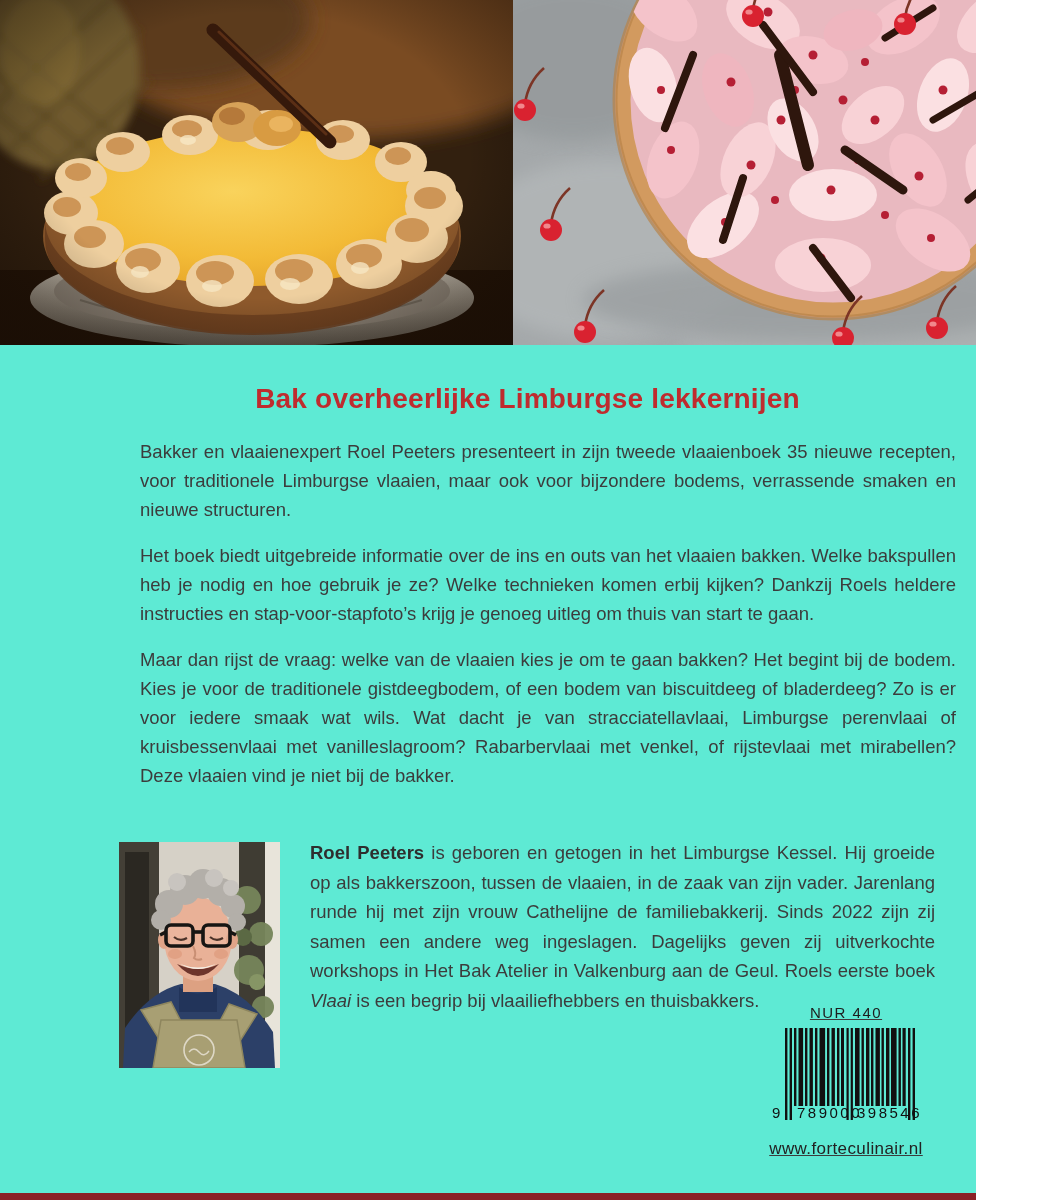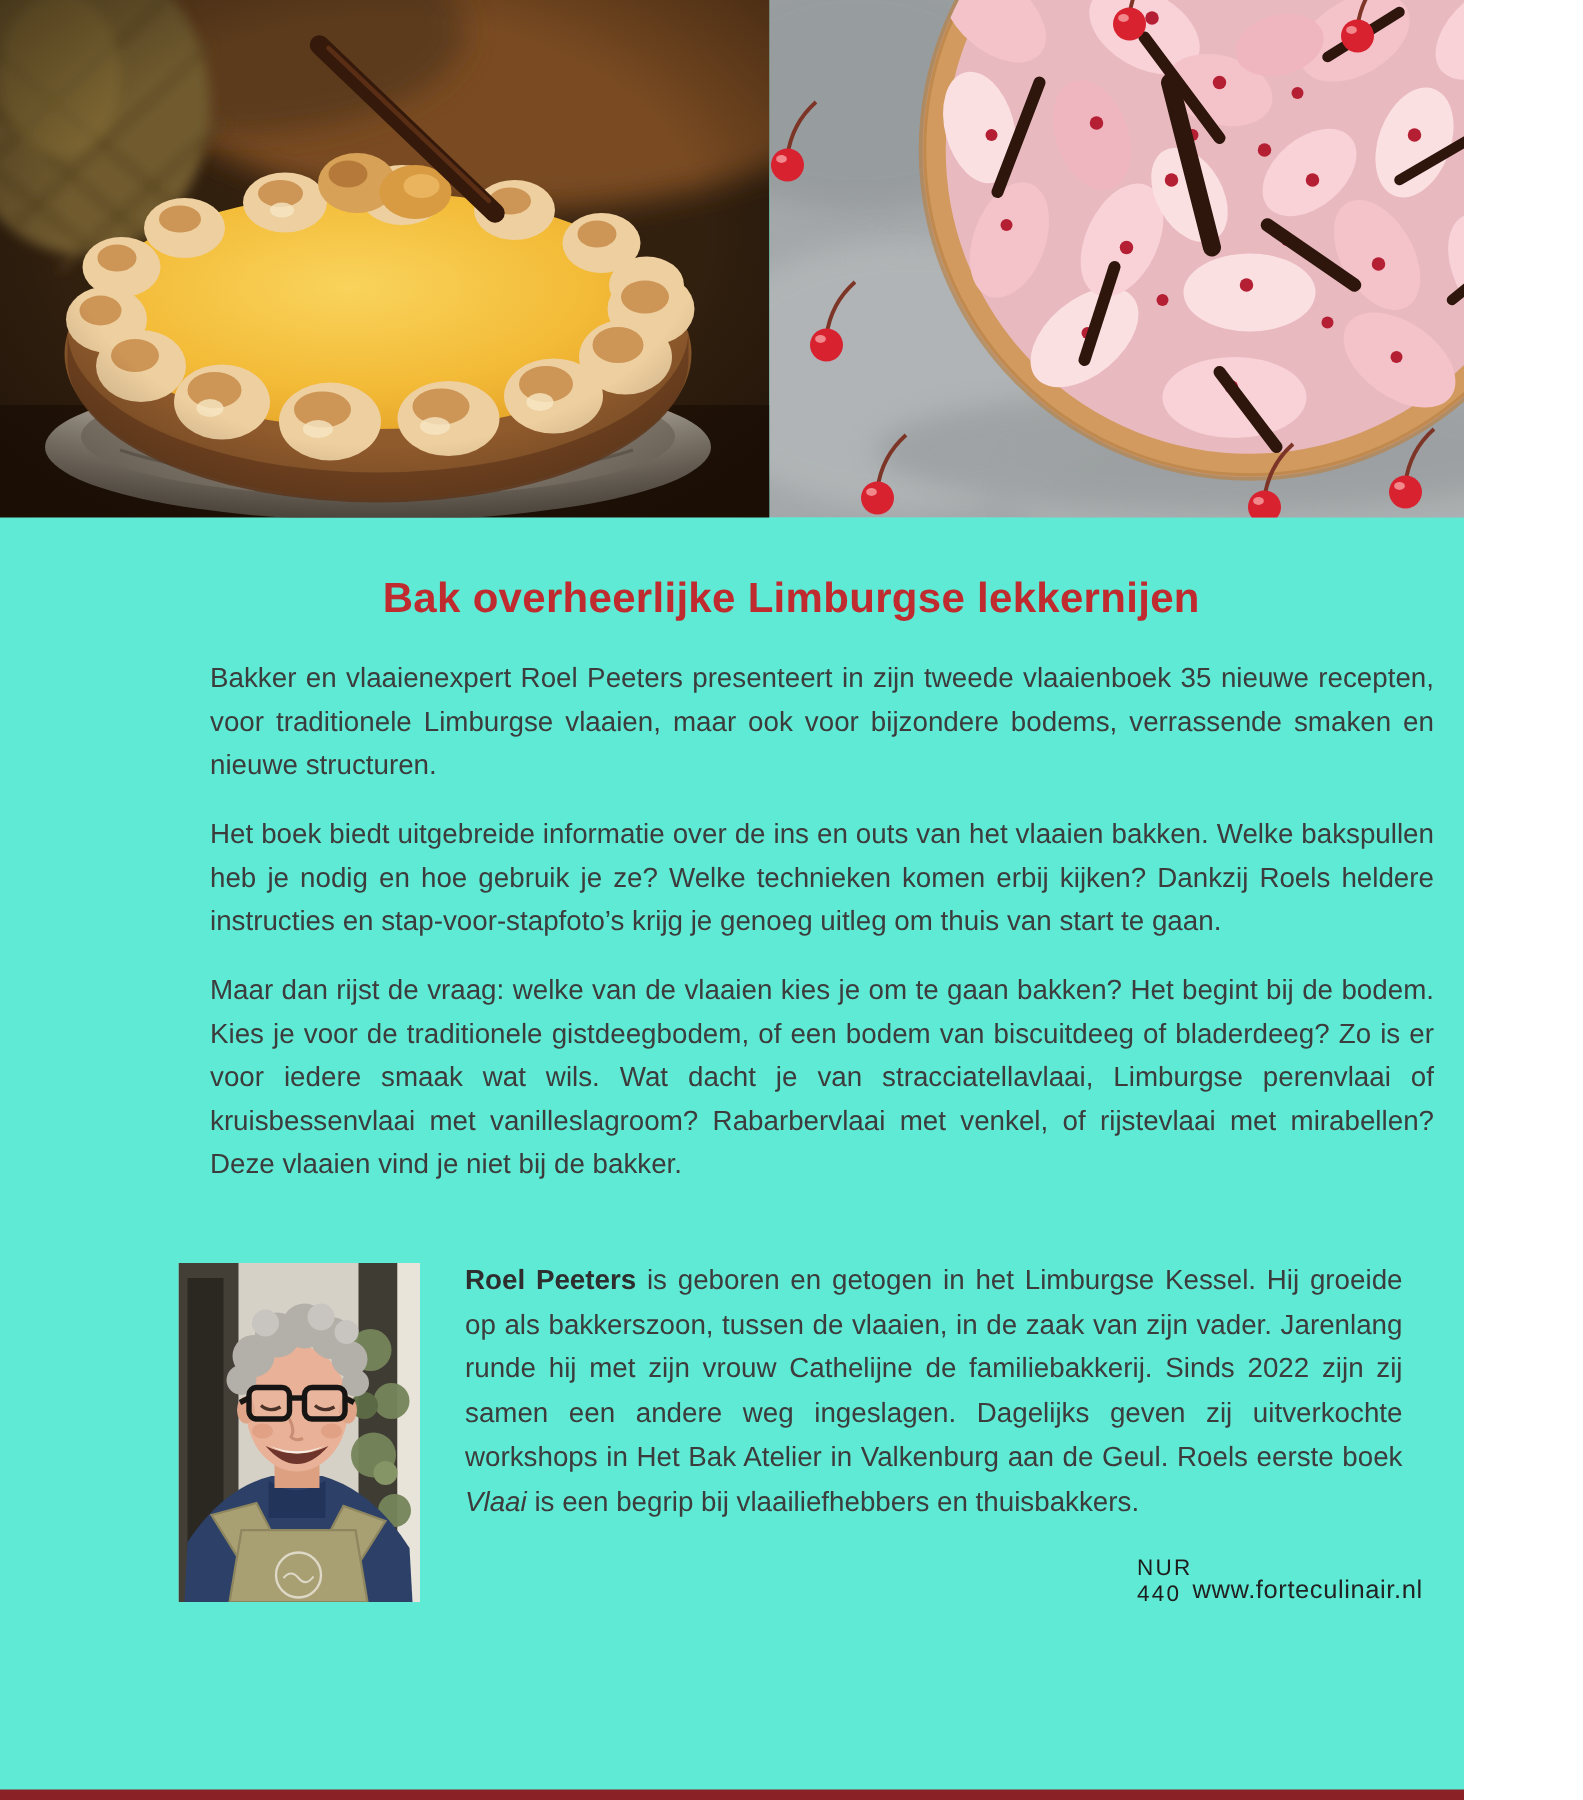--- a/index.html
+++ b/index.html
@@ -10,22 +10,22 @@
   .heading{top:383px;left:0;width:1055px;text-align:center;
            font-size:28px;font-weight:700;color:#bf2b2e;letter-spacing:.2px;}
   .body-copy{top:437px;left:120px;width:816px;font-size:18.5px;line-height:29px;
              text-align:justify;color:#3c3c3c;margin-left:20px;}
   .body-copy p{margin:0 0 17px 0;}
   .author-photo{top:842px;left:119px;width:161px;height:226px;}
   .author-bio{top:838px;left:310px;width:625px;font-size:18.5px;line-height:29.5px;
               text-align:justify;color:#3c3c3c;}
   .author-bio b{color:#2e2e2e;}
   .author-bio i{}
-  .barcode-block{top:1004px;left:758px;width:176px;display:flex;flex-direction:row;
-                 align-items:center;}
+  .barcode-block{top:1004px;left:758px;width:176px;display:flex;flex-direction:column;
+                 align-items:center;text-decoration:underline;}
   .nur{font-size:15px;letter-spacing:1.5px;color:#1d1d1d;margin-bottom:7px;}
   .website{font-size:17px;letter-spacing:.4px;color:#222;margin-top:5px;}
   .bottom-bar{left:0;top:1193px;width:1055px;height:7px;background:#8a2126;}
 </style>
 </head>
 <body>
 
 <div class="page">
 
   <svg class="abs photo" style="left:0;top:0" width="513" height="345" viewBox="0 0 513 345" aria-label="lemon-pineapple-vlaai-with-meringue-photo">

